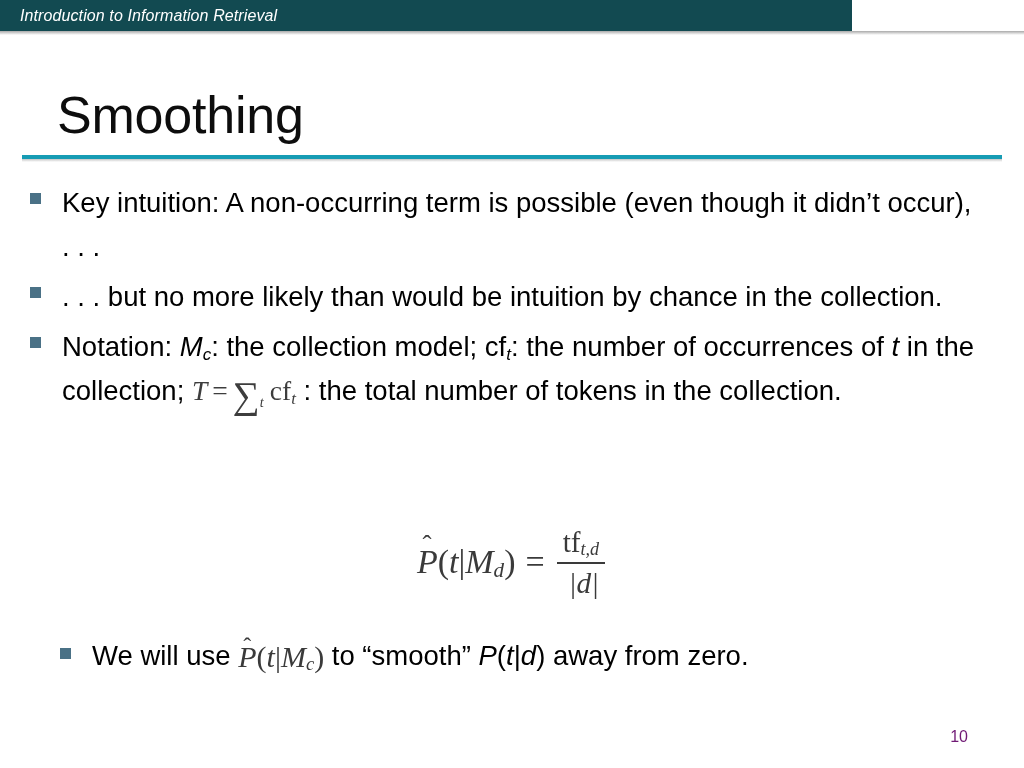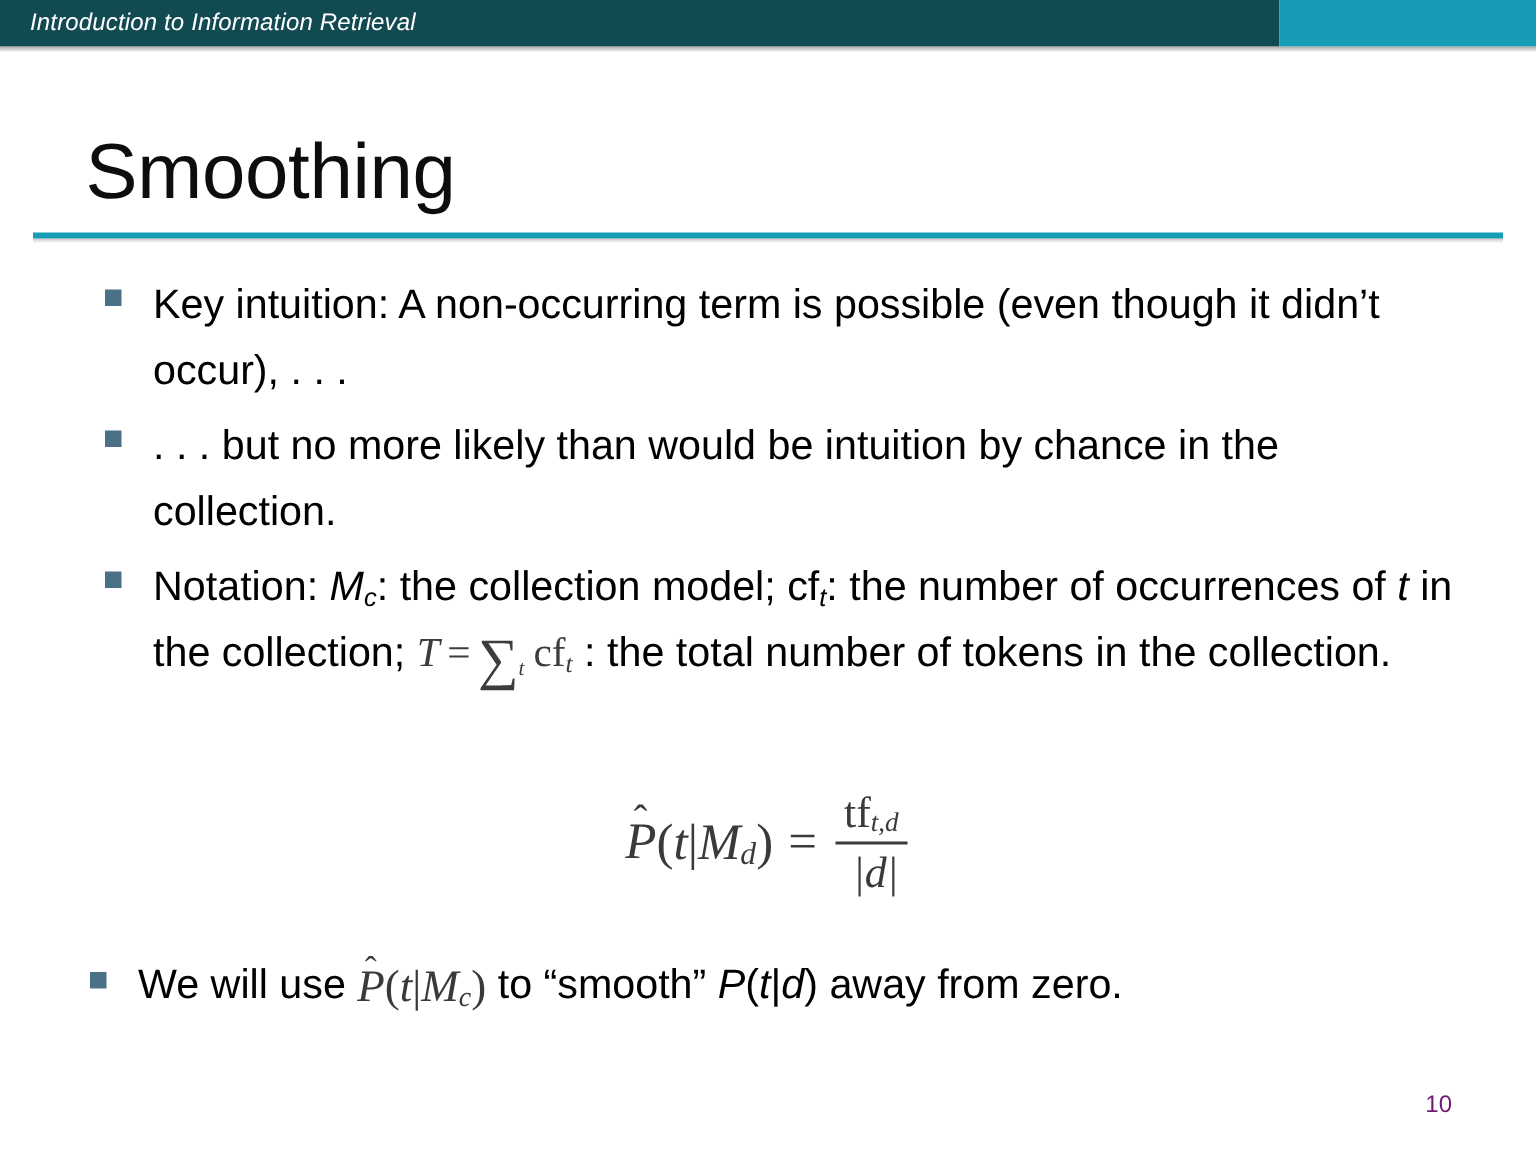--- a/index.html
+++ b/index.html
@@ -13,21 +13,21 @@
     position: relative;
     overflow: hidden;
     font-family: "Liberation Sans", sans-serif;
     color: #000000;
   }
 
   
   .header-bar {
     position: absolute;
     top: 0; left: 0;
-    width: 1024px;
+    width: 852px;
     height: 31px;
     display: flex;
   }
   .header-left {
     width: 853px;
     height: 31px;
     background: #124a51;
     display: flex;
     align-items: center;
     box-sizing: border-box;
@@ -88,21 +88,20 @@
     position: absolute;
     left: 0;
     top: 181px;
     width: 1024px;
   }
   .bullet-row {
     position: relative;
     padding-left: 62px;
     padding-right: 48px;
     margin-bottom: 6px;
-    margin-left: 40px;
   }
   .bullet-mark {
     position: absolute;
     left: 30px;
     top: 12px;
     width: 11px;
     height: 11px;
     background: #4a7186;
   }
   .bullet-text {

